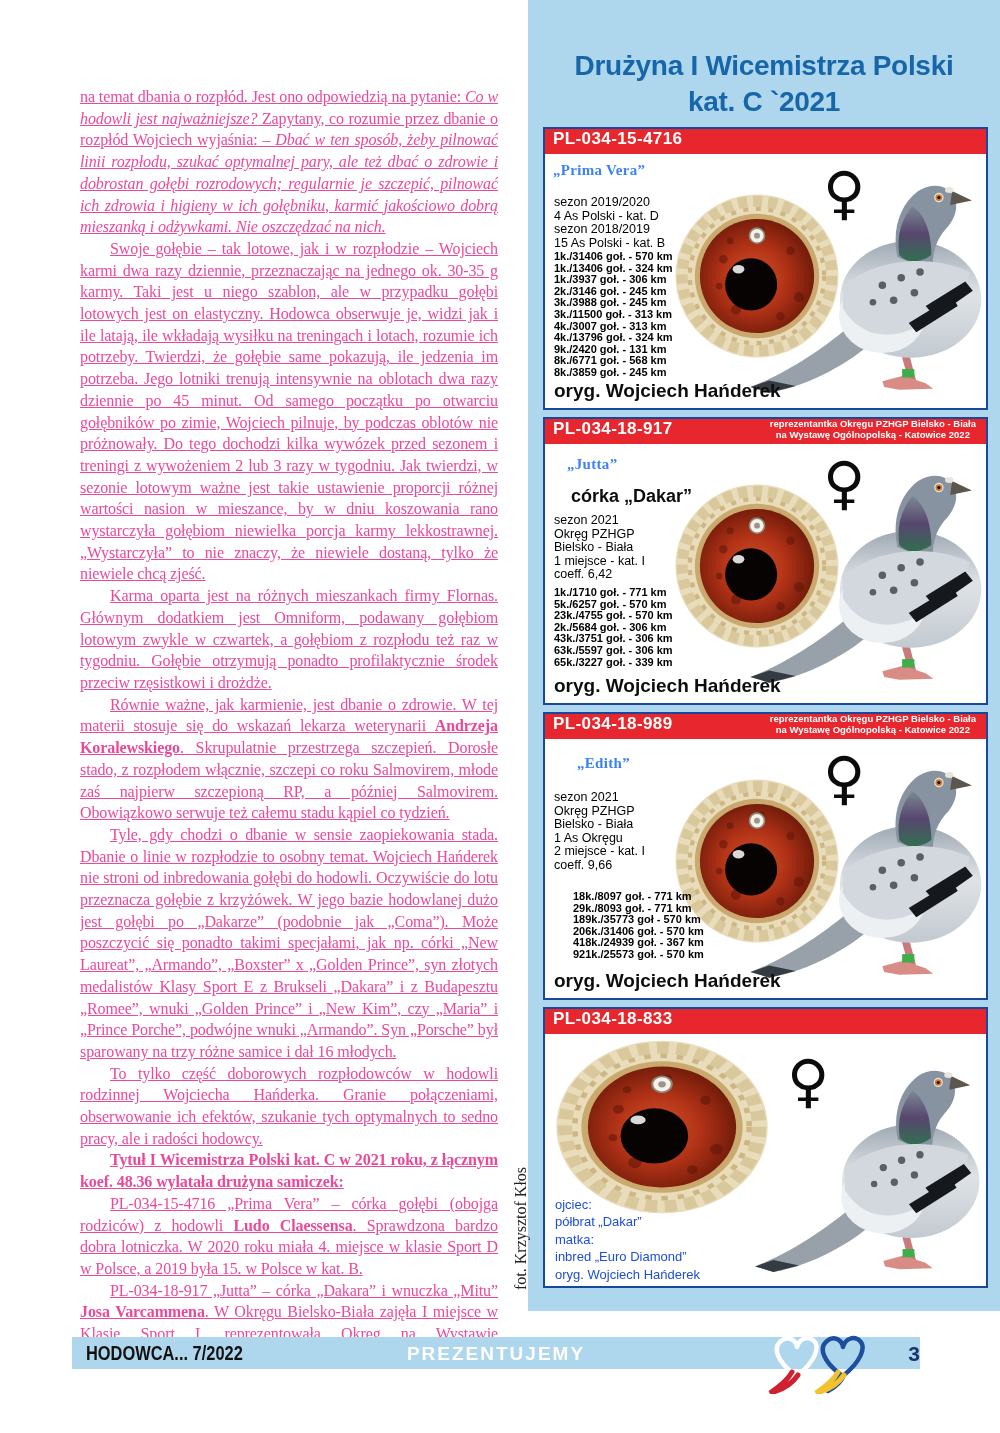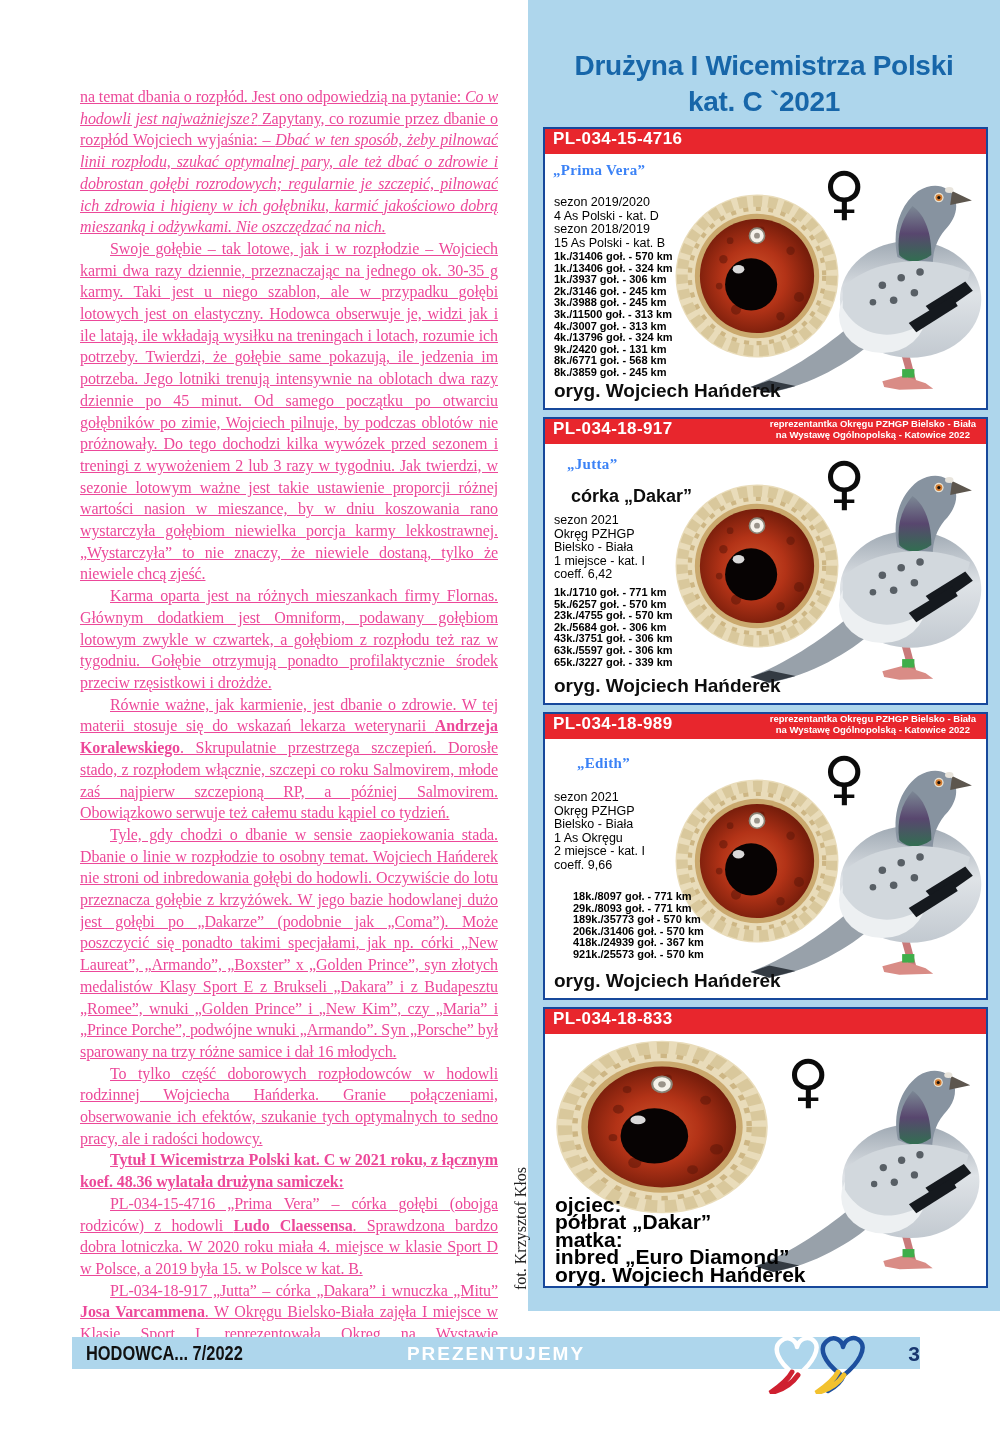--- a/index.html
+++ b/index.html
@@ -30,21 +30,21 @@
                padding:0 8px;font-weight:bold;}
   .ring{font-size:17px;letter-spacing:0.4px;white-space:nowrap;}
   .note{margin-left:auto;text-align:center;font-size:9.5px;line-height:10.5px;padding-right:2px;}
   .card-body{position:relative;height:calc(100% - 25px);}
 
   .card-name{position:absolute;z-index:3;font-weight:bold;font-size:15px;color:#3b82f6;letter-spacing:0.3px;font-family:Liberation Serif, serif;}
   .card-subname{position:absolute;z-index:3;font-weight:bold;font-size:18px;color:#0d0d0d;}
   .card-info{position:absolute;left:9px;z-index:3;font-weight:normal;font-size:12.5px;line-height:13.6px;color:#000;}
   .card-results{position:absolute;left:9px;z-index:3;font-weight:bold;font-size:11px;line-height:11.6px;color:#000;}
   .card-credit{position:absolute;left:9px;bottom:6px;z-index:3;font-weight:bold;font-size:19px;color:#0d0d0d;}
-  .pedigree{position:absolute;left:10px;bottom:3px;z-index:3;font-weight:bold;font-size:21px;line-height:17.4px;color:#000000;}
+  .pedigree{position:absolute;left:10px;bottom:3px;z-index:3;font-weight:normal;font-size:13px;line-height:17.4px;color:#1d4ed8;}
 
   .card1 .card-name{top:8px;left:8px;}
   .card1 .card-info{top:42px;}
   .card1 .card-results{top:97px;}
   .card2 .card-name{top:12px;left:22px;}
   .card2 .card-subname{top:42px;left:26px;}
   .card2 .card-info{top:70px;}
   .card2 .card-results{top:143px;}
   .card3 .card-name{top:16px;left:32px;}
   .card3 .card-info{top:52px;}

